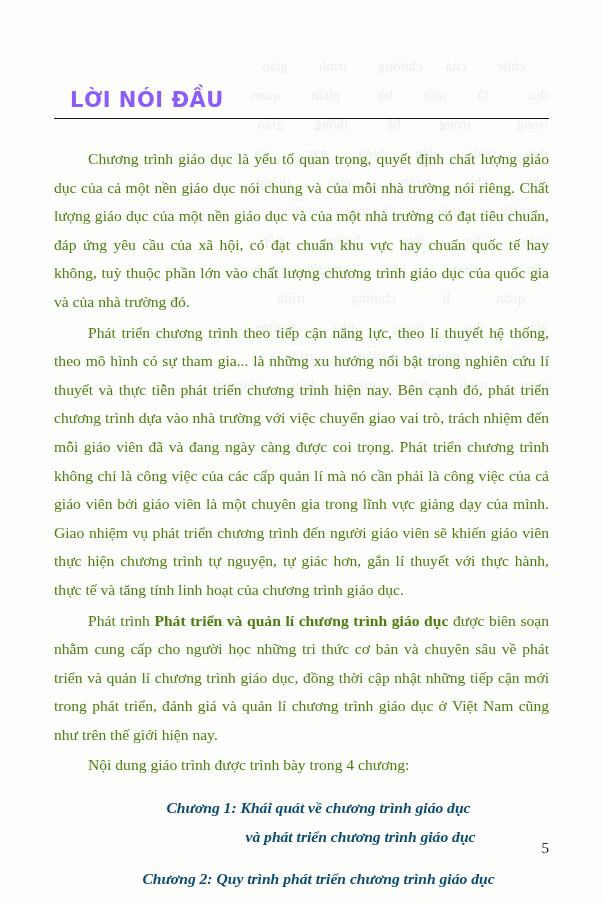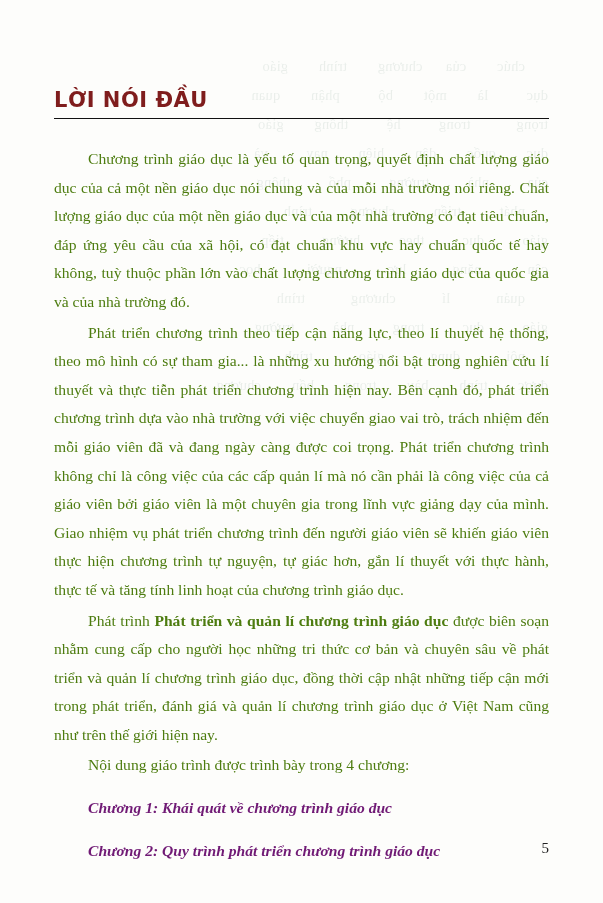--- a/index.html
+++ b/index.html
@@ -40,22 +40,22 @@
     position: absolute;
     left: 0; top: 0; right: 0; bottom: 0;
     padding: 88px 54px 0 54px;
     box-sizing: border-box;
   }
   .title {
     font-family: "DejaVu Sans", sans-serif;
     font-weight: bold;
     font-size: 21px;
     letter-spacing: 0.5px;
-    color: #7f1d1d;
-    margin: 0 0 6px 0;
+    color: #8b5cf6;
+    margin: 0 0 6px 16px;
   }
   .rule {
     border: none;
     border-top: 1px solid #111;
     margin: 0 0 26px 0;
     height: 0;
   }
   p.body {
     margin: 0 0 2px 0;
     font-size: 15.6px;
@@ -68,21 +68,22 @@
   .chlist {
     margin-top: 14px;
   }
   .ch {
     font-style: italic;
     font-weight: bold;
     font-size: 15.6px;
     line-height: 28.6px;
     margin: 0 0 14px 0;
     text-indent: 34px;
-    color: #701a75;
+    color: #0c4a6e;
+    text-align: center;
   }
   .ch .cont {
     display: block;
     text-indent: 0;
     padding-left: 118px;
   }
   .pagenum {
     position: absolute;
     right: 54px;
     bottom: 46px;
@@ -120,21 +121,21 @@
     <hr class="rule">
 
     <p class="body">Chương trình giáo dục là yếu tố quan trọng, quyết định chất lượng giáo dục của cả một nền giáo dục nói chung và của mỗi nhà trường nói riêng. Chất lượng giáo dục của một nền giáo dục và của một nhà trường có đạt tiêu chuẩn, đáp ứng yêu cầu của xã hội, có đạt chuẩn khu vực hay chuẩn quốc tế hay không, tuỳ thuộc phần lớn vào chất lượng chương trình giáo dục của quốc gia và của nhà trường đó.</p>
     <p class="body">Phát triển chương trình theo tiếp cận năng lực, theo lí thuyết hệ thống, theo mô hình có sự tham gia... là những xu hướng nổi bật trong nghiên cứu lí thuyết và thực tiễn phát triển chương trình hiện nay. Bên cạnh đó, phát triển chương trình dựa vào nhà trường với việc chuyển giao vai trò, trách nhiệm đến mỗi giáo viên đã và đang ngày càng được coi trọng. Phát triển chương trình không chỉ là công việc của các cấp quản lí mà nó cần phải là công việc của cả giáo viên bởi giáo viên là một chuyên gia trong lĩnh vực giảng dạy của mình. Giao nhiệm vụ phát triển chương trình đến người giáo viên sẽ khiến giáo viên thực hiện chương trình tự nguyện, tự giác hơn, gắn lí thuyết với thực hành, thực tế và tăng tính linh hoạt của chương trình giáo dục.</p>
 
     <p class="body"><span>Phát trình </span><span class="ital">Phát triển và quản lí chương trình giáo dục</span><span> được biên soạn nhằm cung cấp cho người học những tri thức cơ bản và chuyên sâu về phát triển và quản lí chương trình giáo dục, đồng thời cập nhật những tiếp cận mới trong phát triển, đánh giá và quản lí chương trình giáo dục ở Việt Nam cũng như trên thế giới hiện nay.</span></p>
 
     <p class="body">Nội dung giáo trình được trình bày trong 4 chương:</p>
 
     <div class="chlist">
-      <p class="ch"><span>Chương 1: Khái quát về chương trình giáo dục</span></p>
+      <p class="ch"><span>Chương 1: Khái quát về chương trình giáo dục</span><span class="cont">và phát triển chương trình giáo dục</span></p>
       <p class="ch">Chương 2: Quy trình phát triển chương trình giáo dục</p>
 
     </div>
 
   </div>
 
   <div class="pagenum">5</div>
 
 </div>
 

